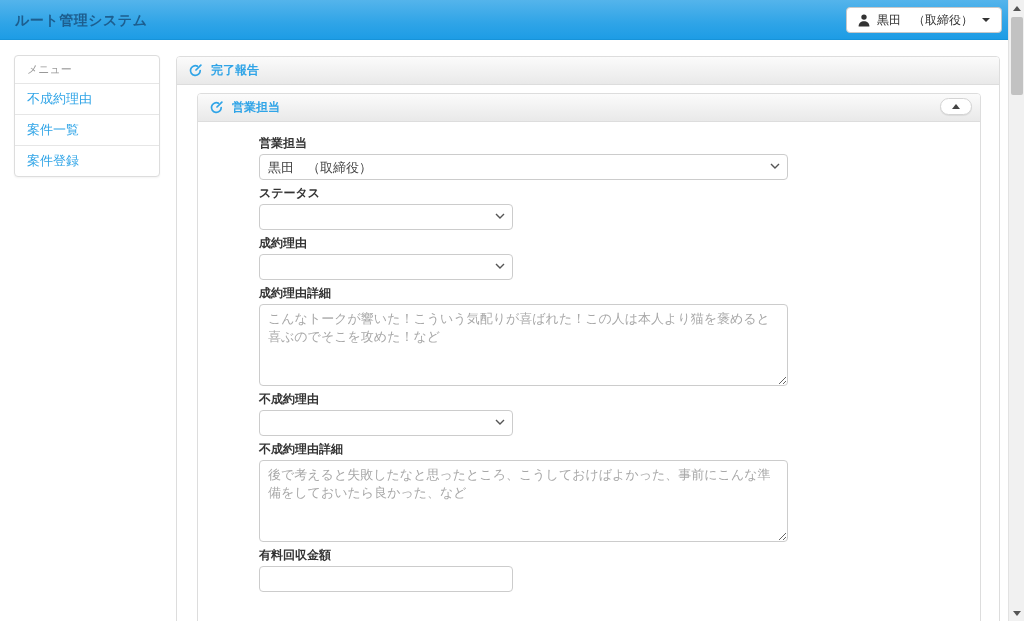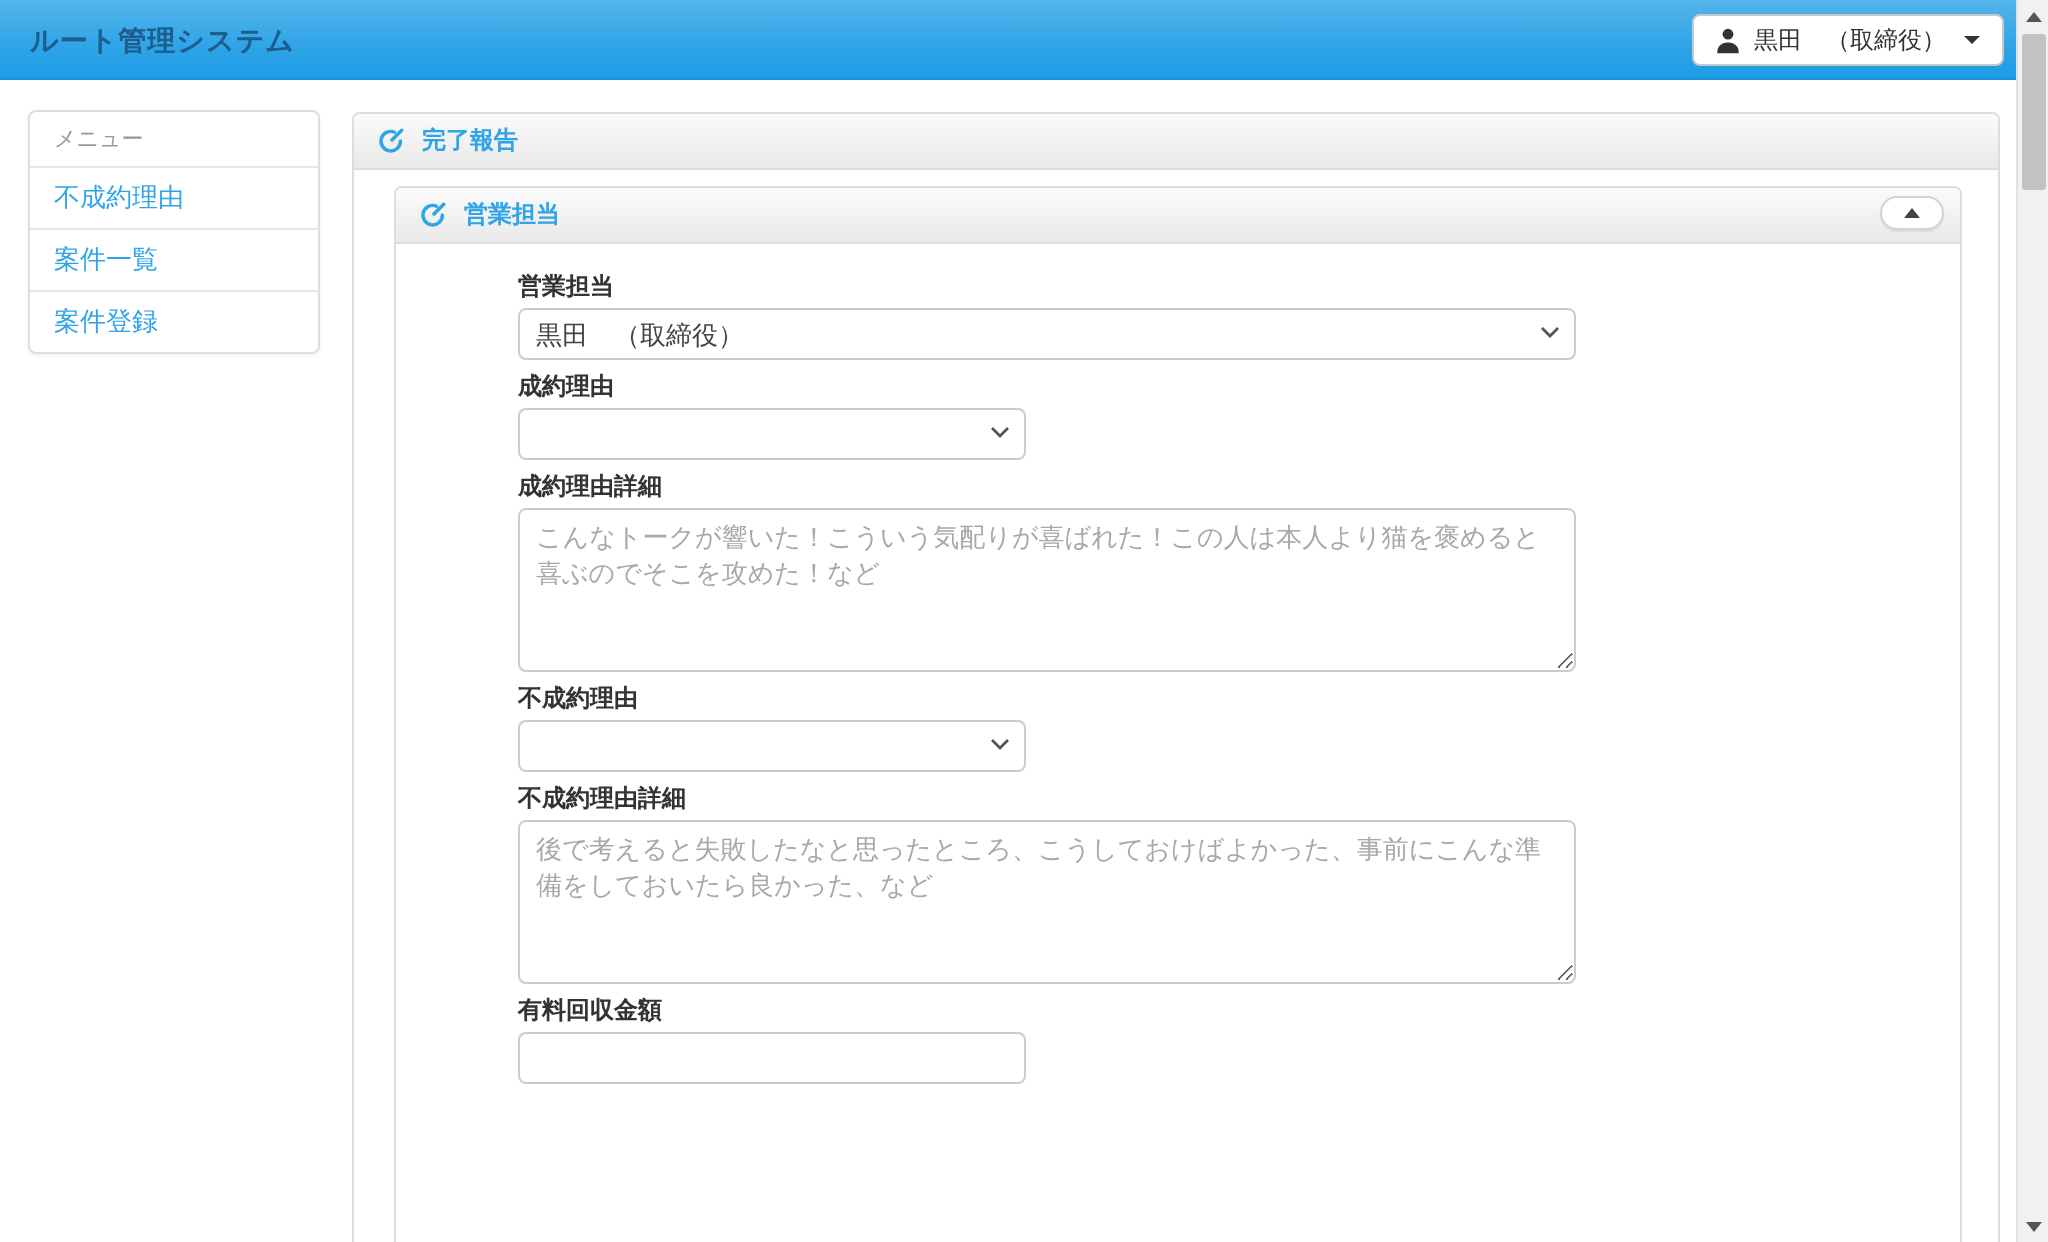--- a/index.html
+++ b/index.html
@@ -177,20 +177,29 @@
               <label>営業担当</label>
               <div class="select-wrap">
                 <select><option>黒田　（取締役）</option></select>
                 <span class="chev"><svg width="10" height="6" viewBox="0 0 10 6" fill="none" stroke="#555" stroke-width="1.4">
                       <path d="M1 1 L5 5 L9 1"></path>
                     </svg></span>
               </div>
             </div>
 
 
+            <div class="form-group">
+              <label>ステータス</label>
+              <div class="select-wrap half">
+                <select><option></option></select>
+                <span class="chev"><svg width="10" height="6" viewBox="0 0 10 6" fill="none" stroke="#555" stroke-width="1.4">
+                      <path d="M1 1 L5 5 L9 1"></path>
+                    </svg></span>
+              </div>
+            </div>
 
             <div class="form-group">
               <label>成約理由</label>
               <div class="select-wrap half">
                 <select><option></option></select>
                 <span class="chev"><svg width="10" height="6" viewBox="0 0 10 6" fill="none" stroke="#555" stroke-width="1.4">
                       <path d="M1 1 L5 5 L9 1"></path>
                     </svg></span>
               </div>
             </div>

